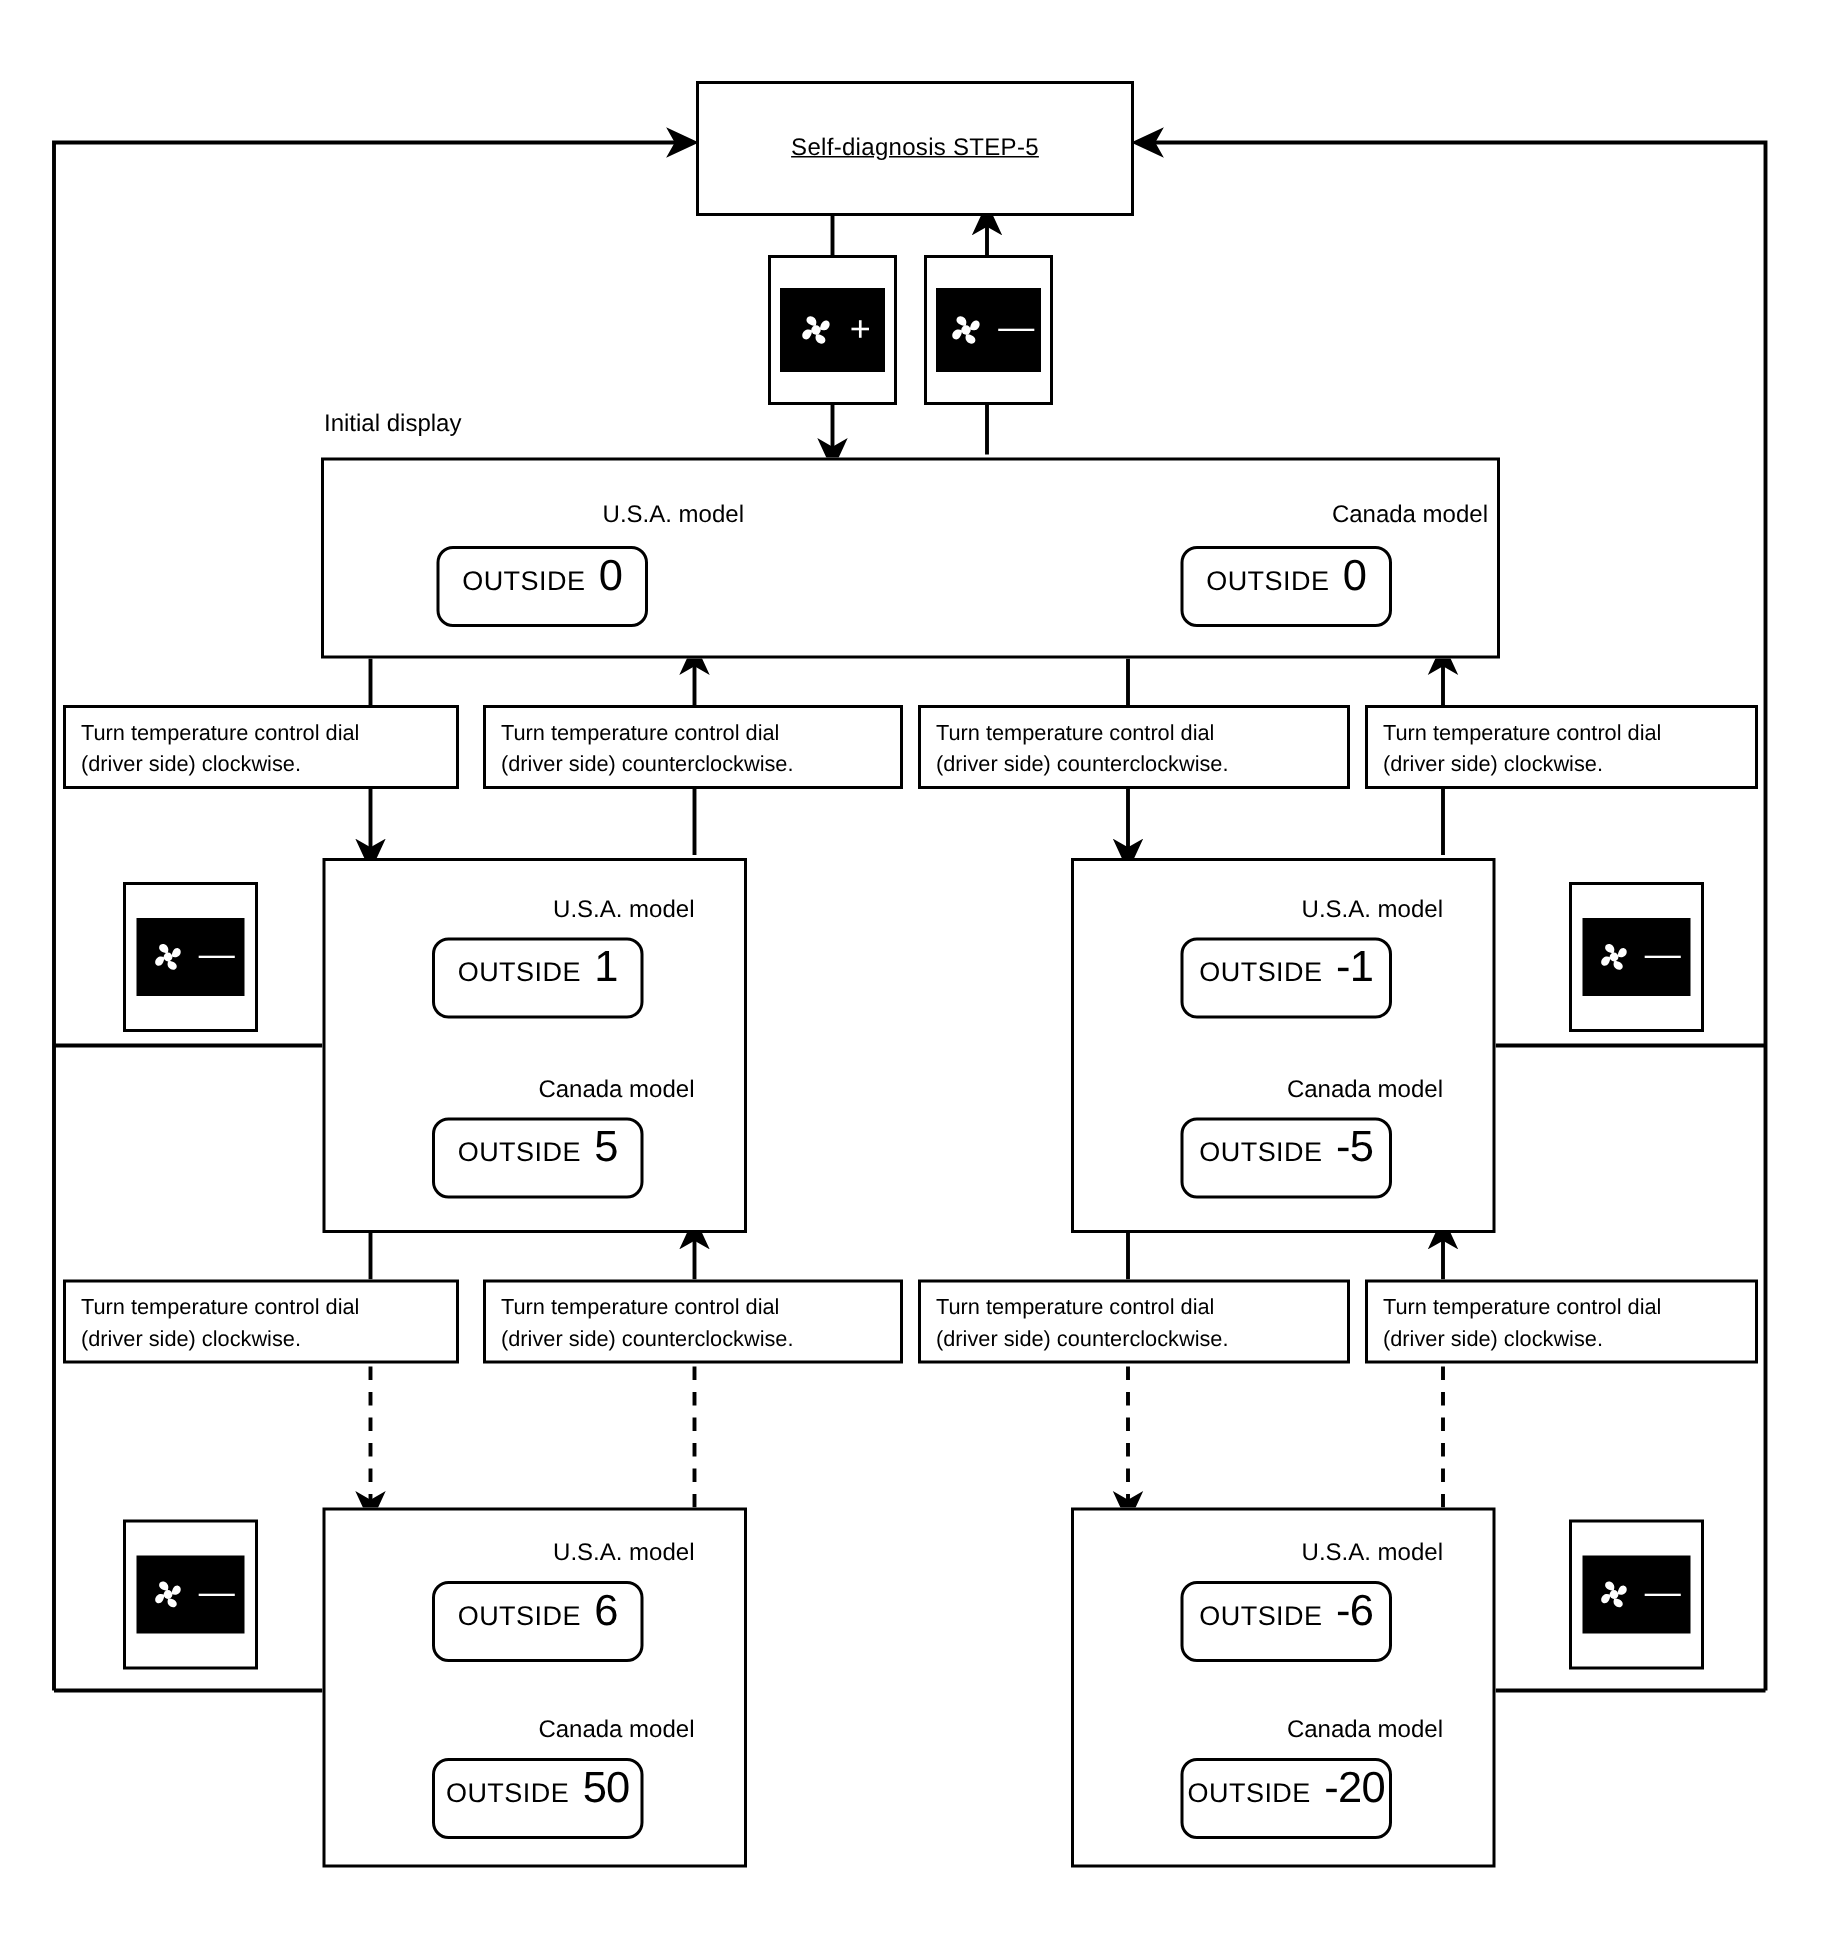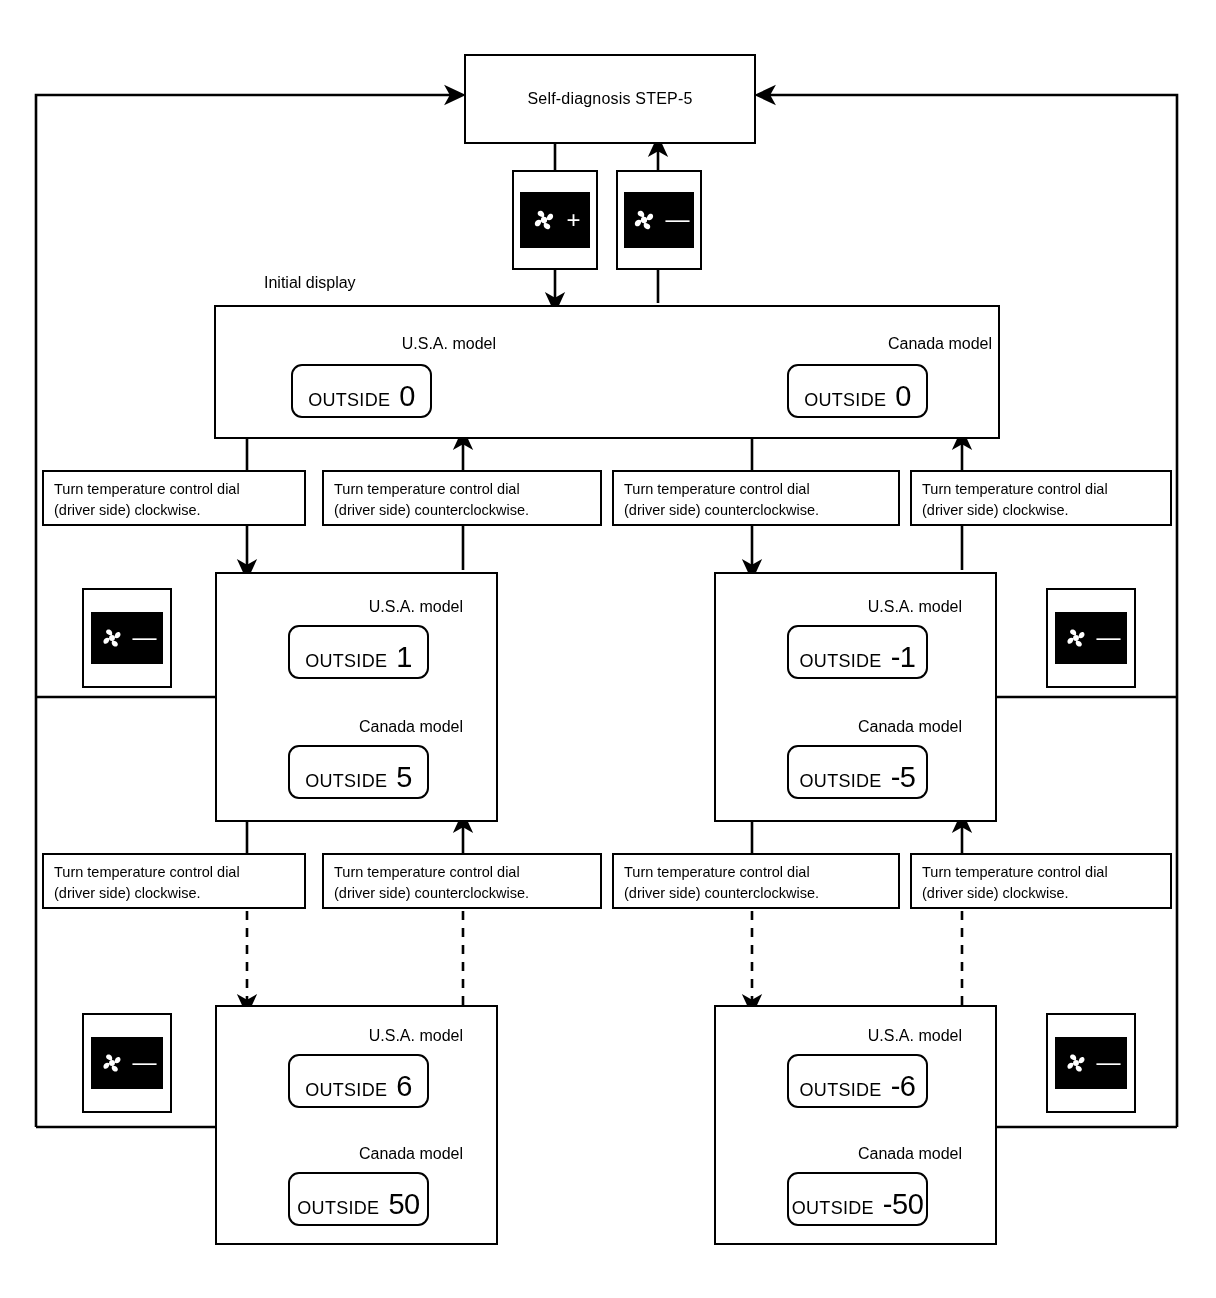--- a/index.html
+++ b/index.html
@@ -1,29 +1,29 @@
 <!DOCTYPE html>
 <html><head>
 <meta charset="utf-8">
 <style>
   html,body{margin:0;padding:0;background:#ffffff;}
   body{width:1216px;height:1298px;overflow:hidden;
        font-family:"Liberation Sans","DejaVu Sans",sans-serif;color:#000;}
   #stage{position:relative;width:1216px;height:1298px;}
   svg#wires{position:absolute;left:0;top:0;width:1216px;height:1298px;}
   .box{position:absolute;box-sizing:border-box;border:2.5px solid #000;background:#fff;}
-  .ttl{display:flex;align-items:center;justify-content:center;font-size:16px;letter-spacing:.2px;}
+  .ttl{display:flex;align-items:center;justify-content:center;font-size:16px;letter-spacing:.2px;text-decoration:underline;}
   .instr{box-sizing:border-box;border:2.5px solid #000;background:#fff;position:absolute;
          padding:7px 0 0 10px;font-size:14.5px;line-height:1.45;}
-  .freeTxt{position:absolute;font-size:16px;margin-left:48px;}
+  .freeTxt{position:absolute;font-size:16px;}
   .modelLbl{position:absolute;font-size:16px;text-align:right;white-space:nowrap;}
   .lcd{position:absolute;box-sizing:border-box;border:2.5px solid #000;border-radius:11px;
        background:#fff;display:flex;align-items:flex-end;justify-content:center;}
   .lcd .row{display:flex;align-items:baseline;justify-content:center;
-            padding-bottom:5px;white-space:nowrap;}
+            padding-bottom:17px;white-space:nowrap;}
   .lcd .w{font-size:18px;letter-spacing:.3px;}
   .lcd .v{font-size:29px;margin-left:9px;line-height:.95;letter-spacing:-.5px;}
   .fanbtn{position:absolute;box-sizing:border-box;border:2.5px solid #000;background:#fff;
           display:flex;align-items:center;justify-content:center;}
   .fanplate{background:#000;display:flex;align-items:center;justify-content:center;}
   .sign{color:#fff;font-size:24px;line-height:1;margin-left:7px;font-weight:400;}
   .sign.minus{font-size:24px;margin-top:-2px;}
 </style>
 </head>
 <body>
@@ -281,18 +281,18 @@
     <div class="lcd" style="left:71px;top:47px;width:141px;height:54px;">
       <div class="row">
         <span class="w">OUTSIDE</span>
         <span class="v">-6</span>
       </div>
     </div>
     <div class="modelLbl" style="left:36px;top:138px;width:210px;">Canada model</div>
     <div class="lcd" style="left:71px;top:165px;width:141px;height:54px;">
       <div class="row">
         <span class="w">OUTSIDE</span>
-        <span class="v">-50</span>
+        <span class="v">-20</span>
       </div>
     </div>
   </div>
 
 </div>
 
 </body></html>

